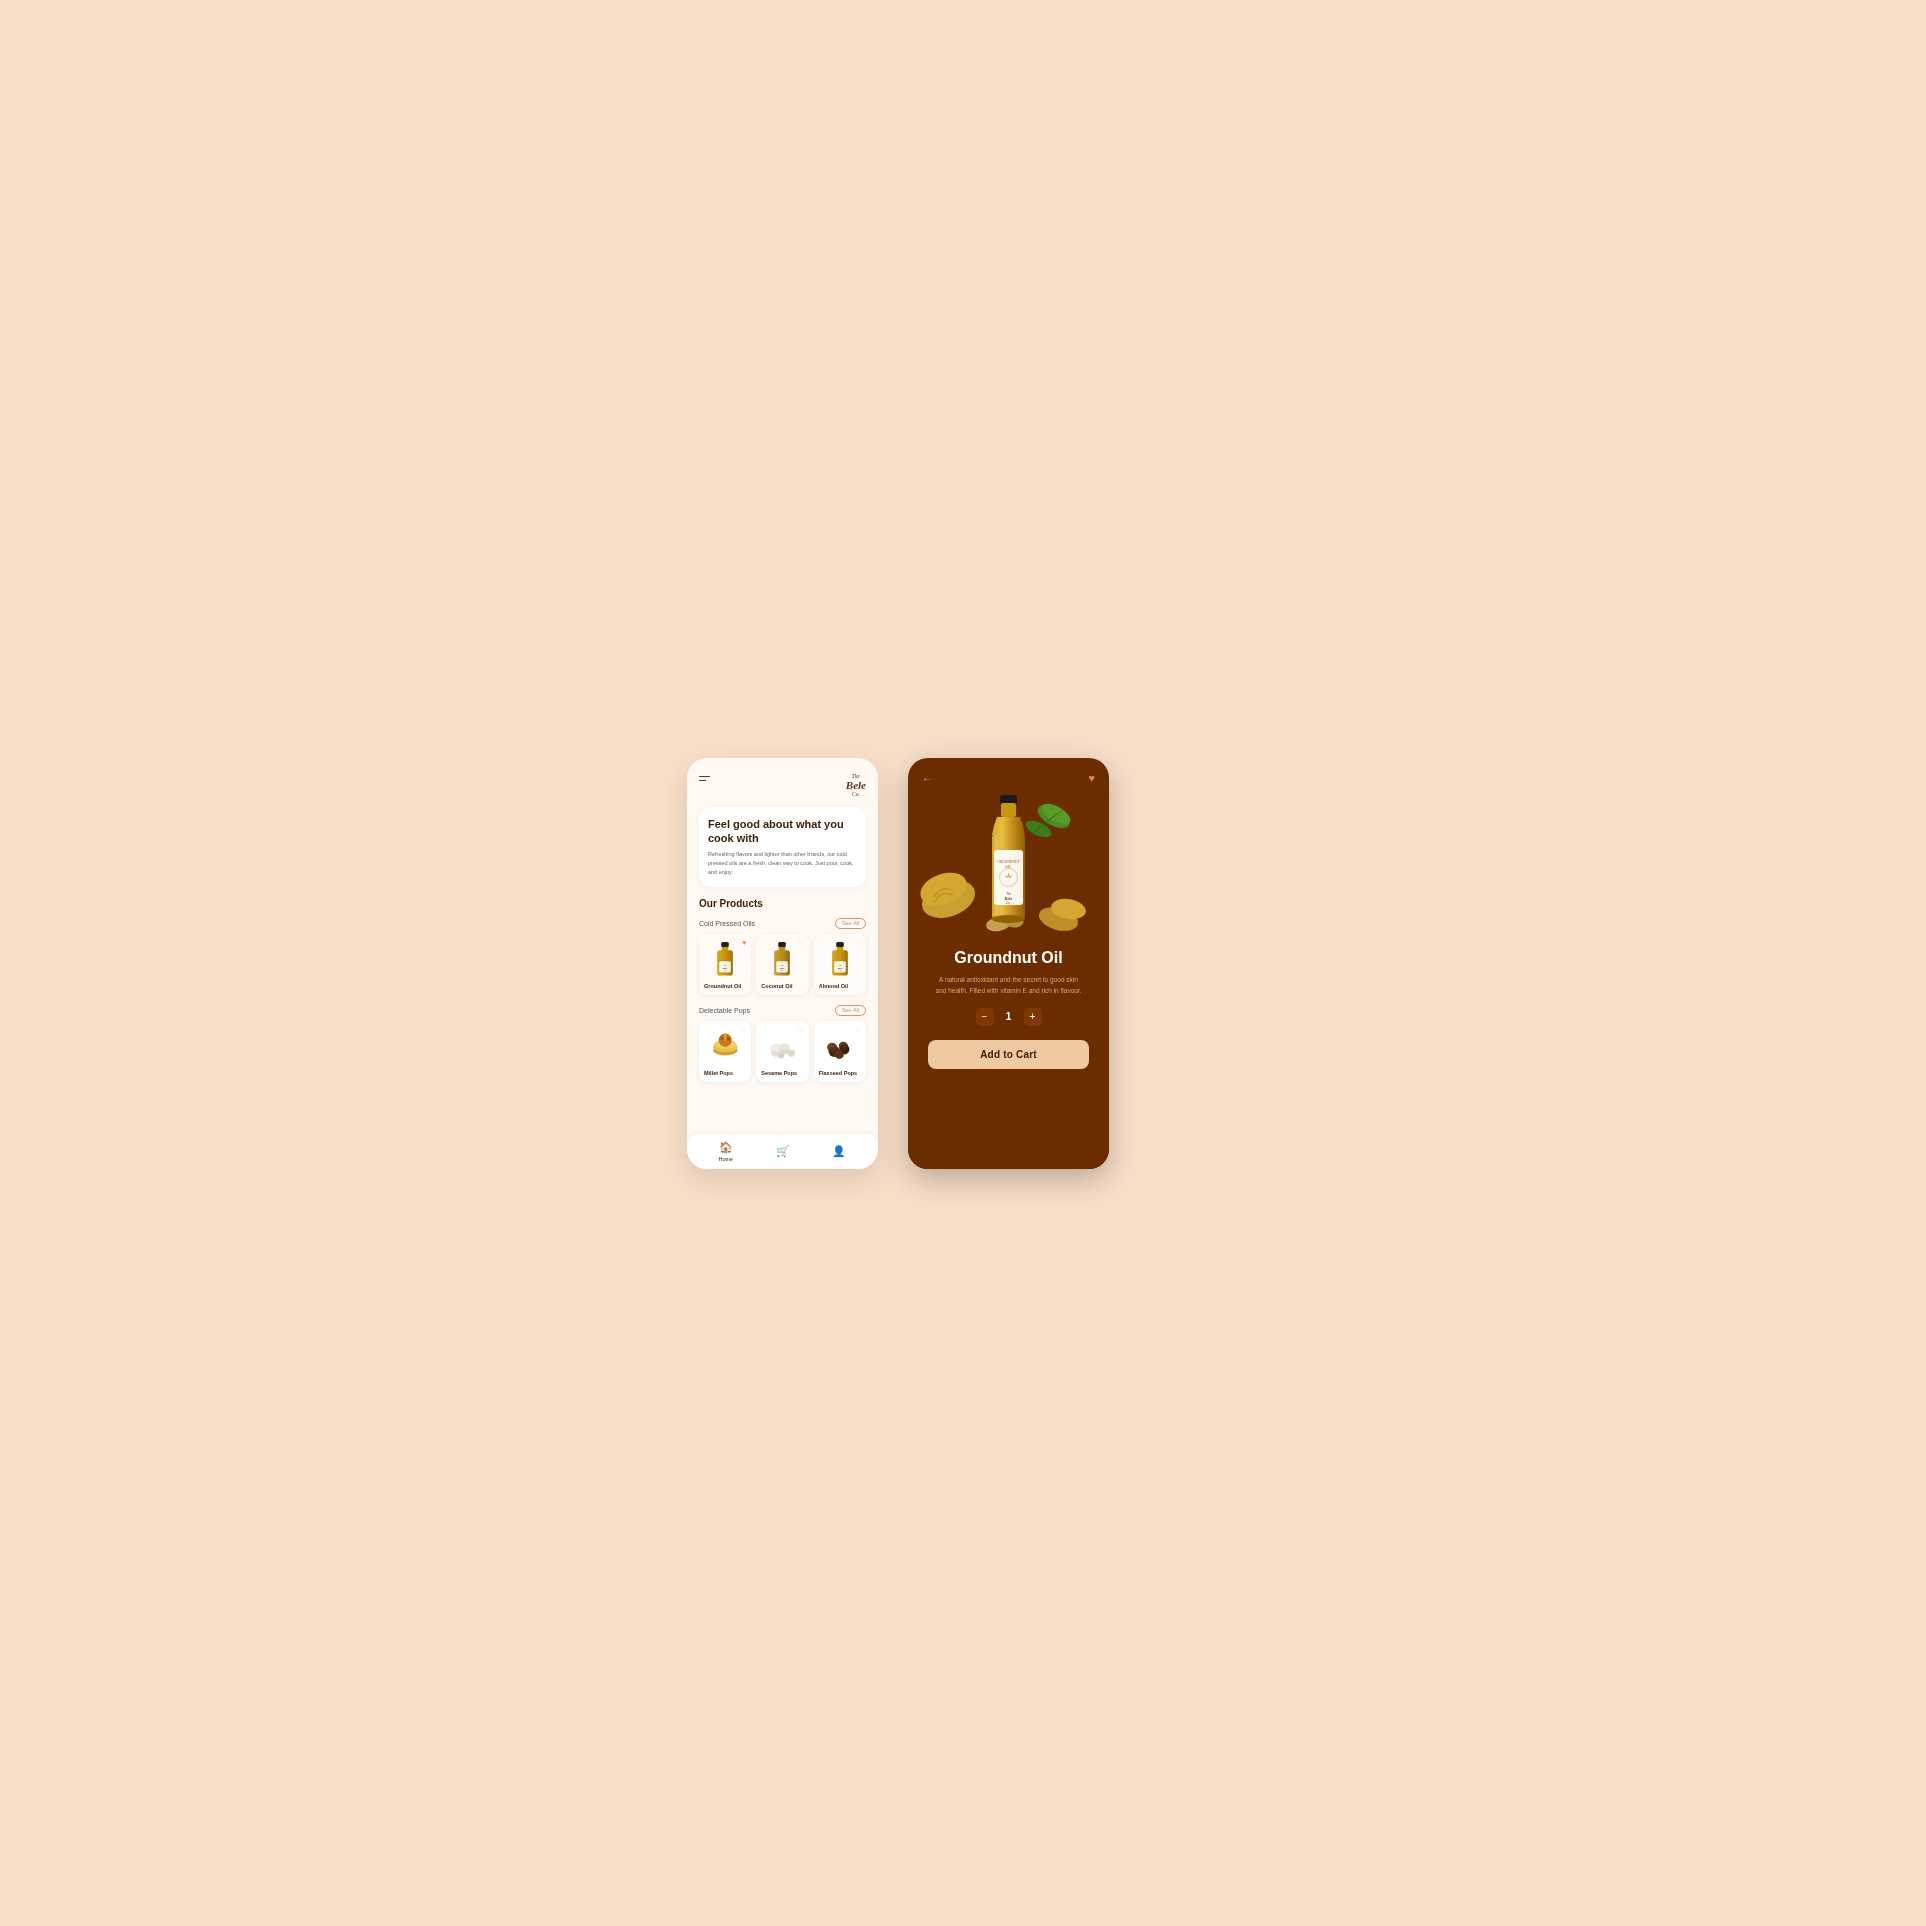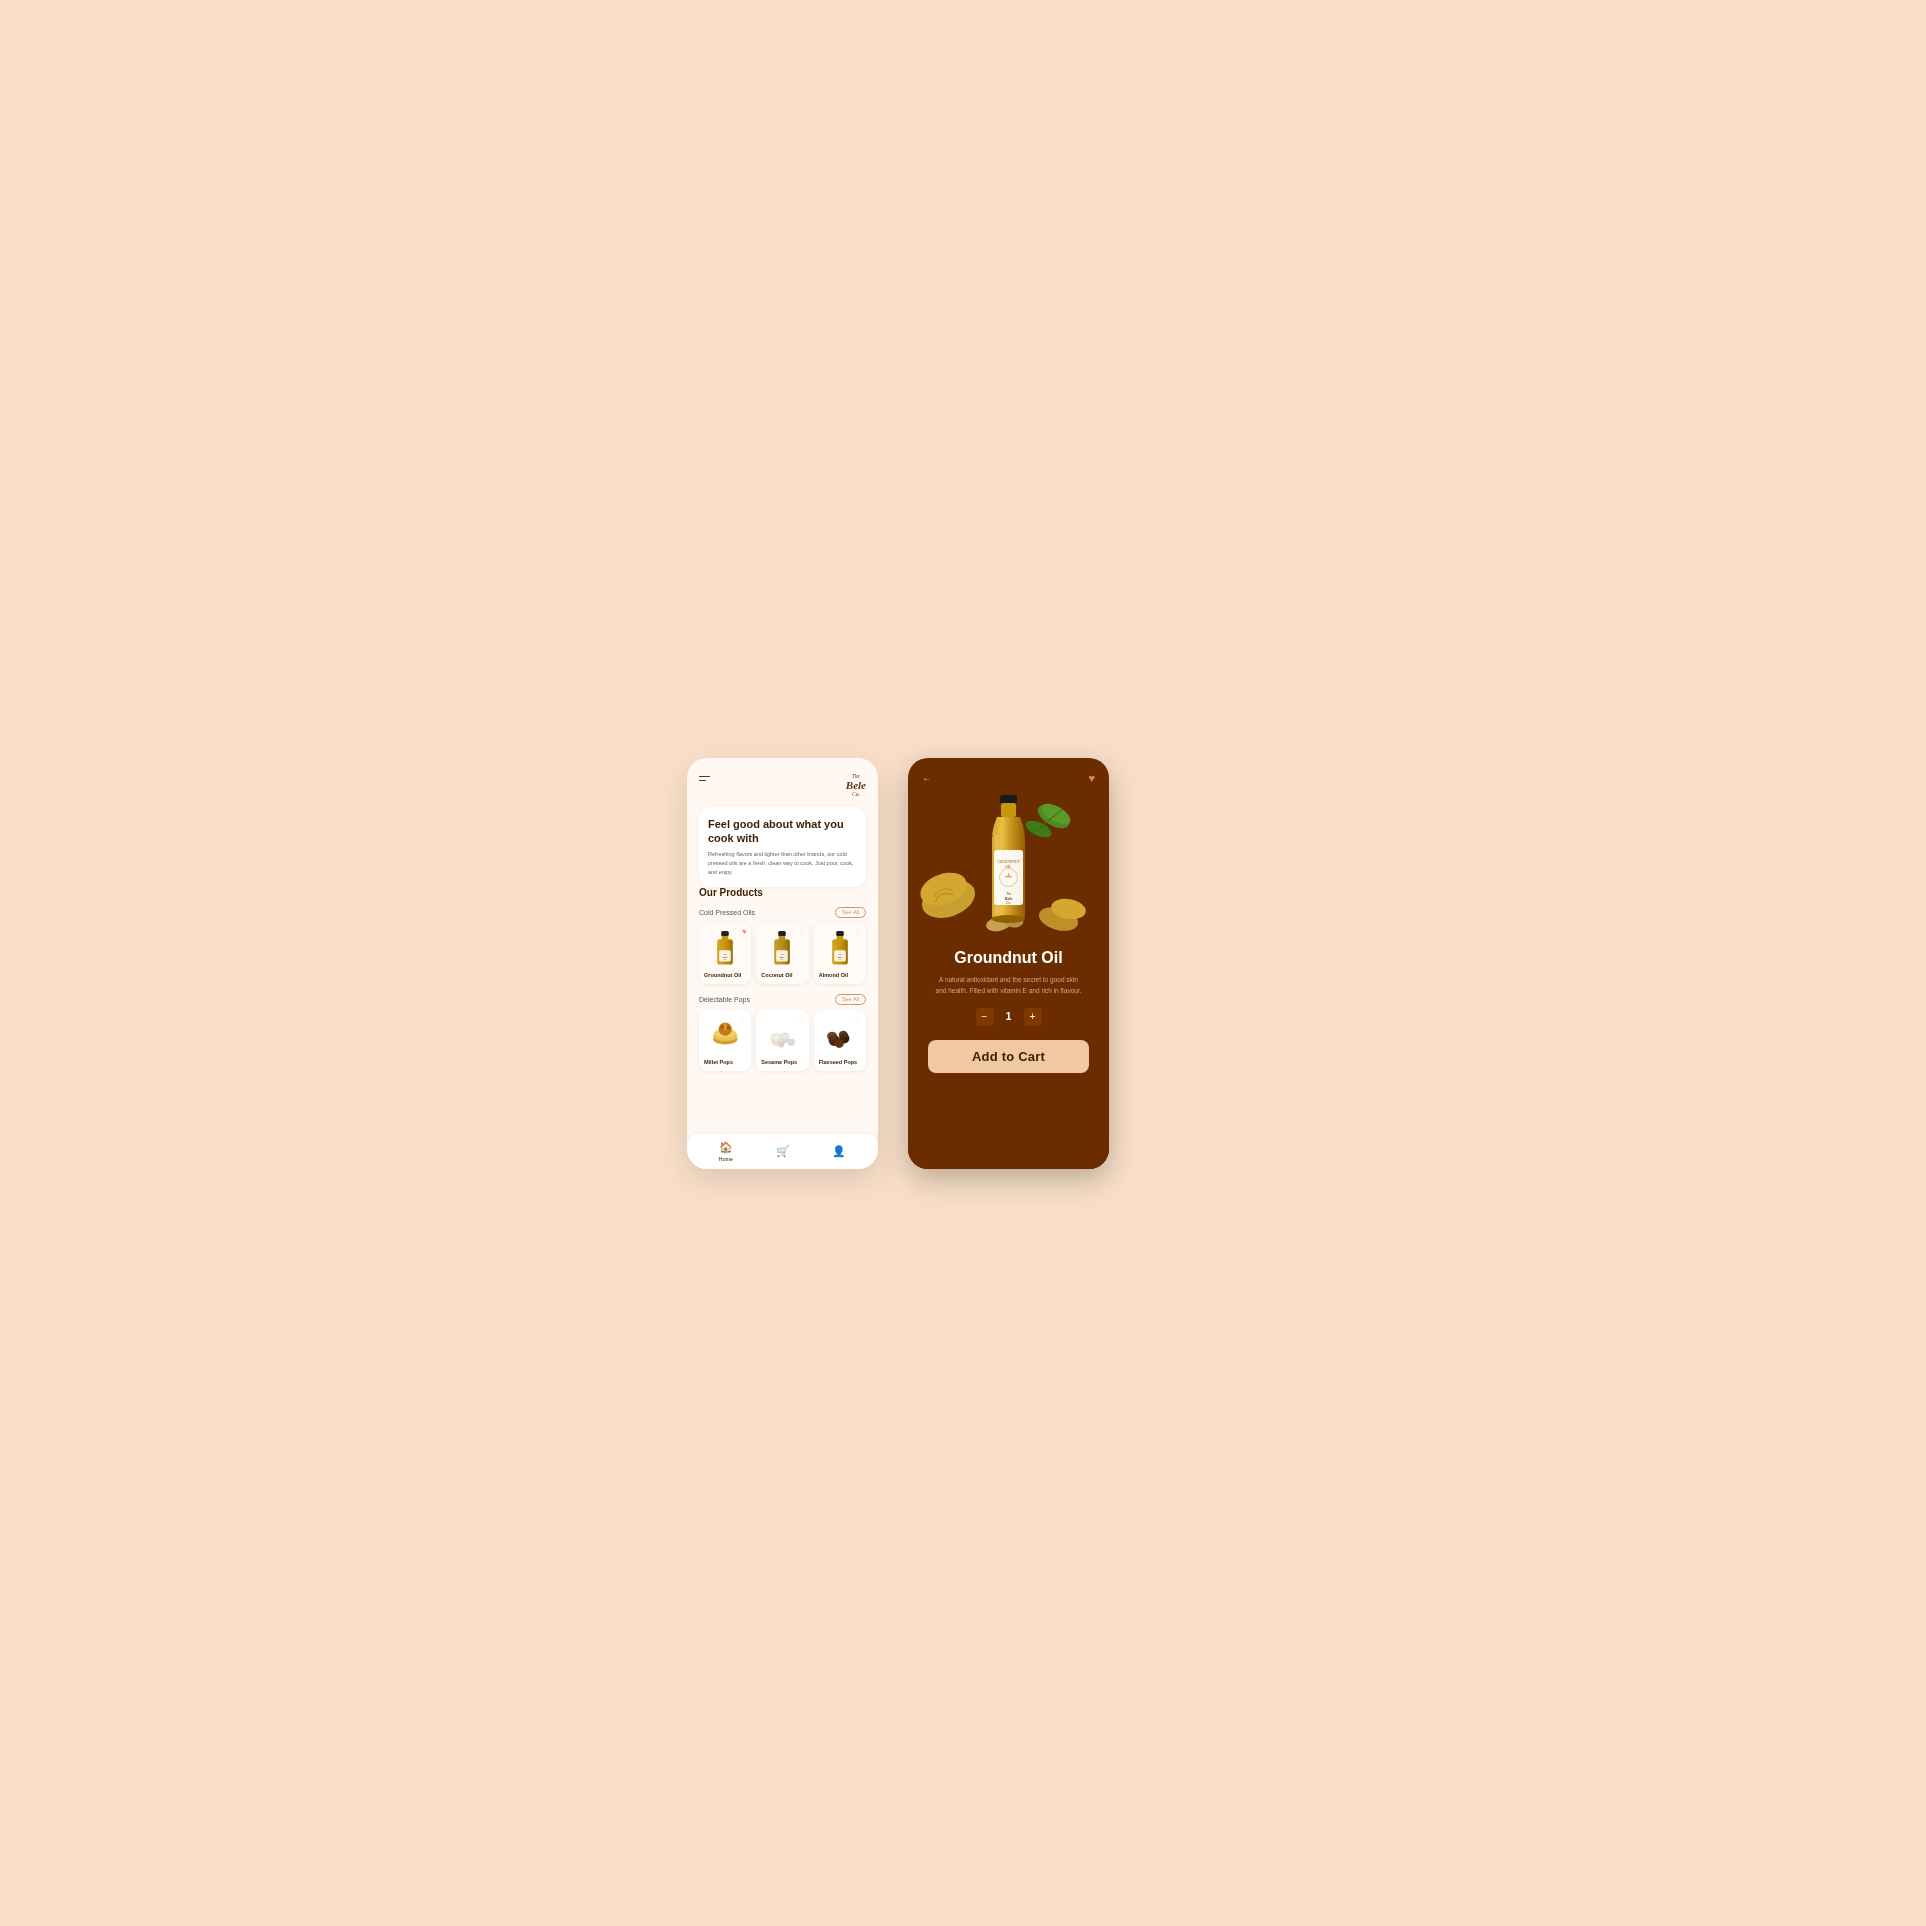--- a/index.html
+++ b/index.html
@@ -60,20 +60,21 @@
       line-height: 1.1;
     }
     .logo-text .the { font-size: 5.5px; }
     .logo-text .bele { font-size: 11px; font-weight: bold; }
     .logo-text .co { font-size: 5.5px; }
 
     .hero-section {
       background: #fff;
       border-radius: 12px;
       padding: 10px 9px;
+      margin-bottom: 11px;
       box-shadow: 0 1px 6px rgba(0,0,0,0.05);
     }
     .hero-title {
       font-size: 11px;
       font-weight: 900;
       color: #3a1f00;
       line-height: 1.3;
       margin-bottom: 5px;
       font-family: Arial, sans-serif;
     }
@@ -282,21 +283,21 @@
       text-align: center;
     }
     .add-to-cart-btn {
       background: #f0c9a0;
       color: #3a1f00;
       border: none;
       border-radius: 8px;
       width: 100%;
       max-width: 161px;
       padding: 9px 0;
-      font-size: 13px;
+      font-size: 10px;
       font-weight: 900;
       cursor: pointer;
       font-family: Arial, sans-serif;
       letter-spacing: 0.2px;
     }
 
     
     .bottle-svg-container {
       position: relative;
       z-index: 2;

